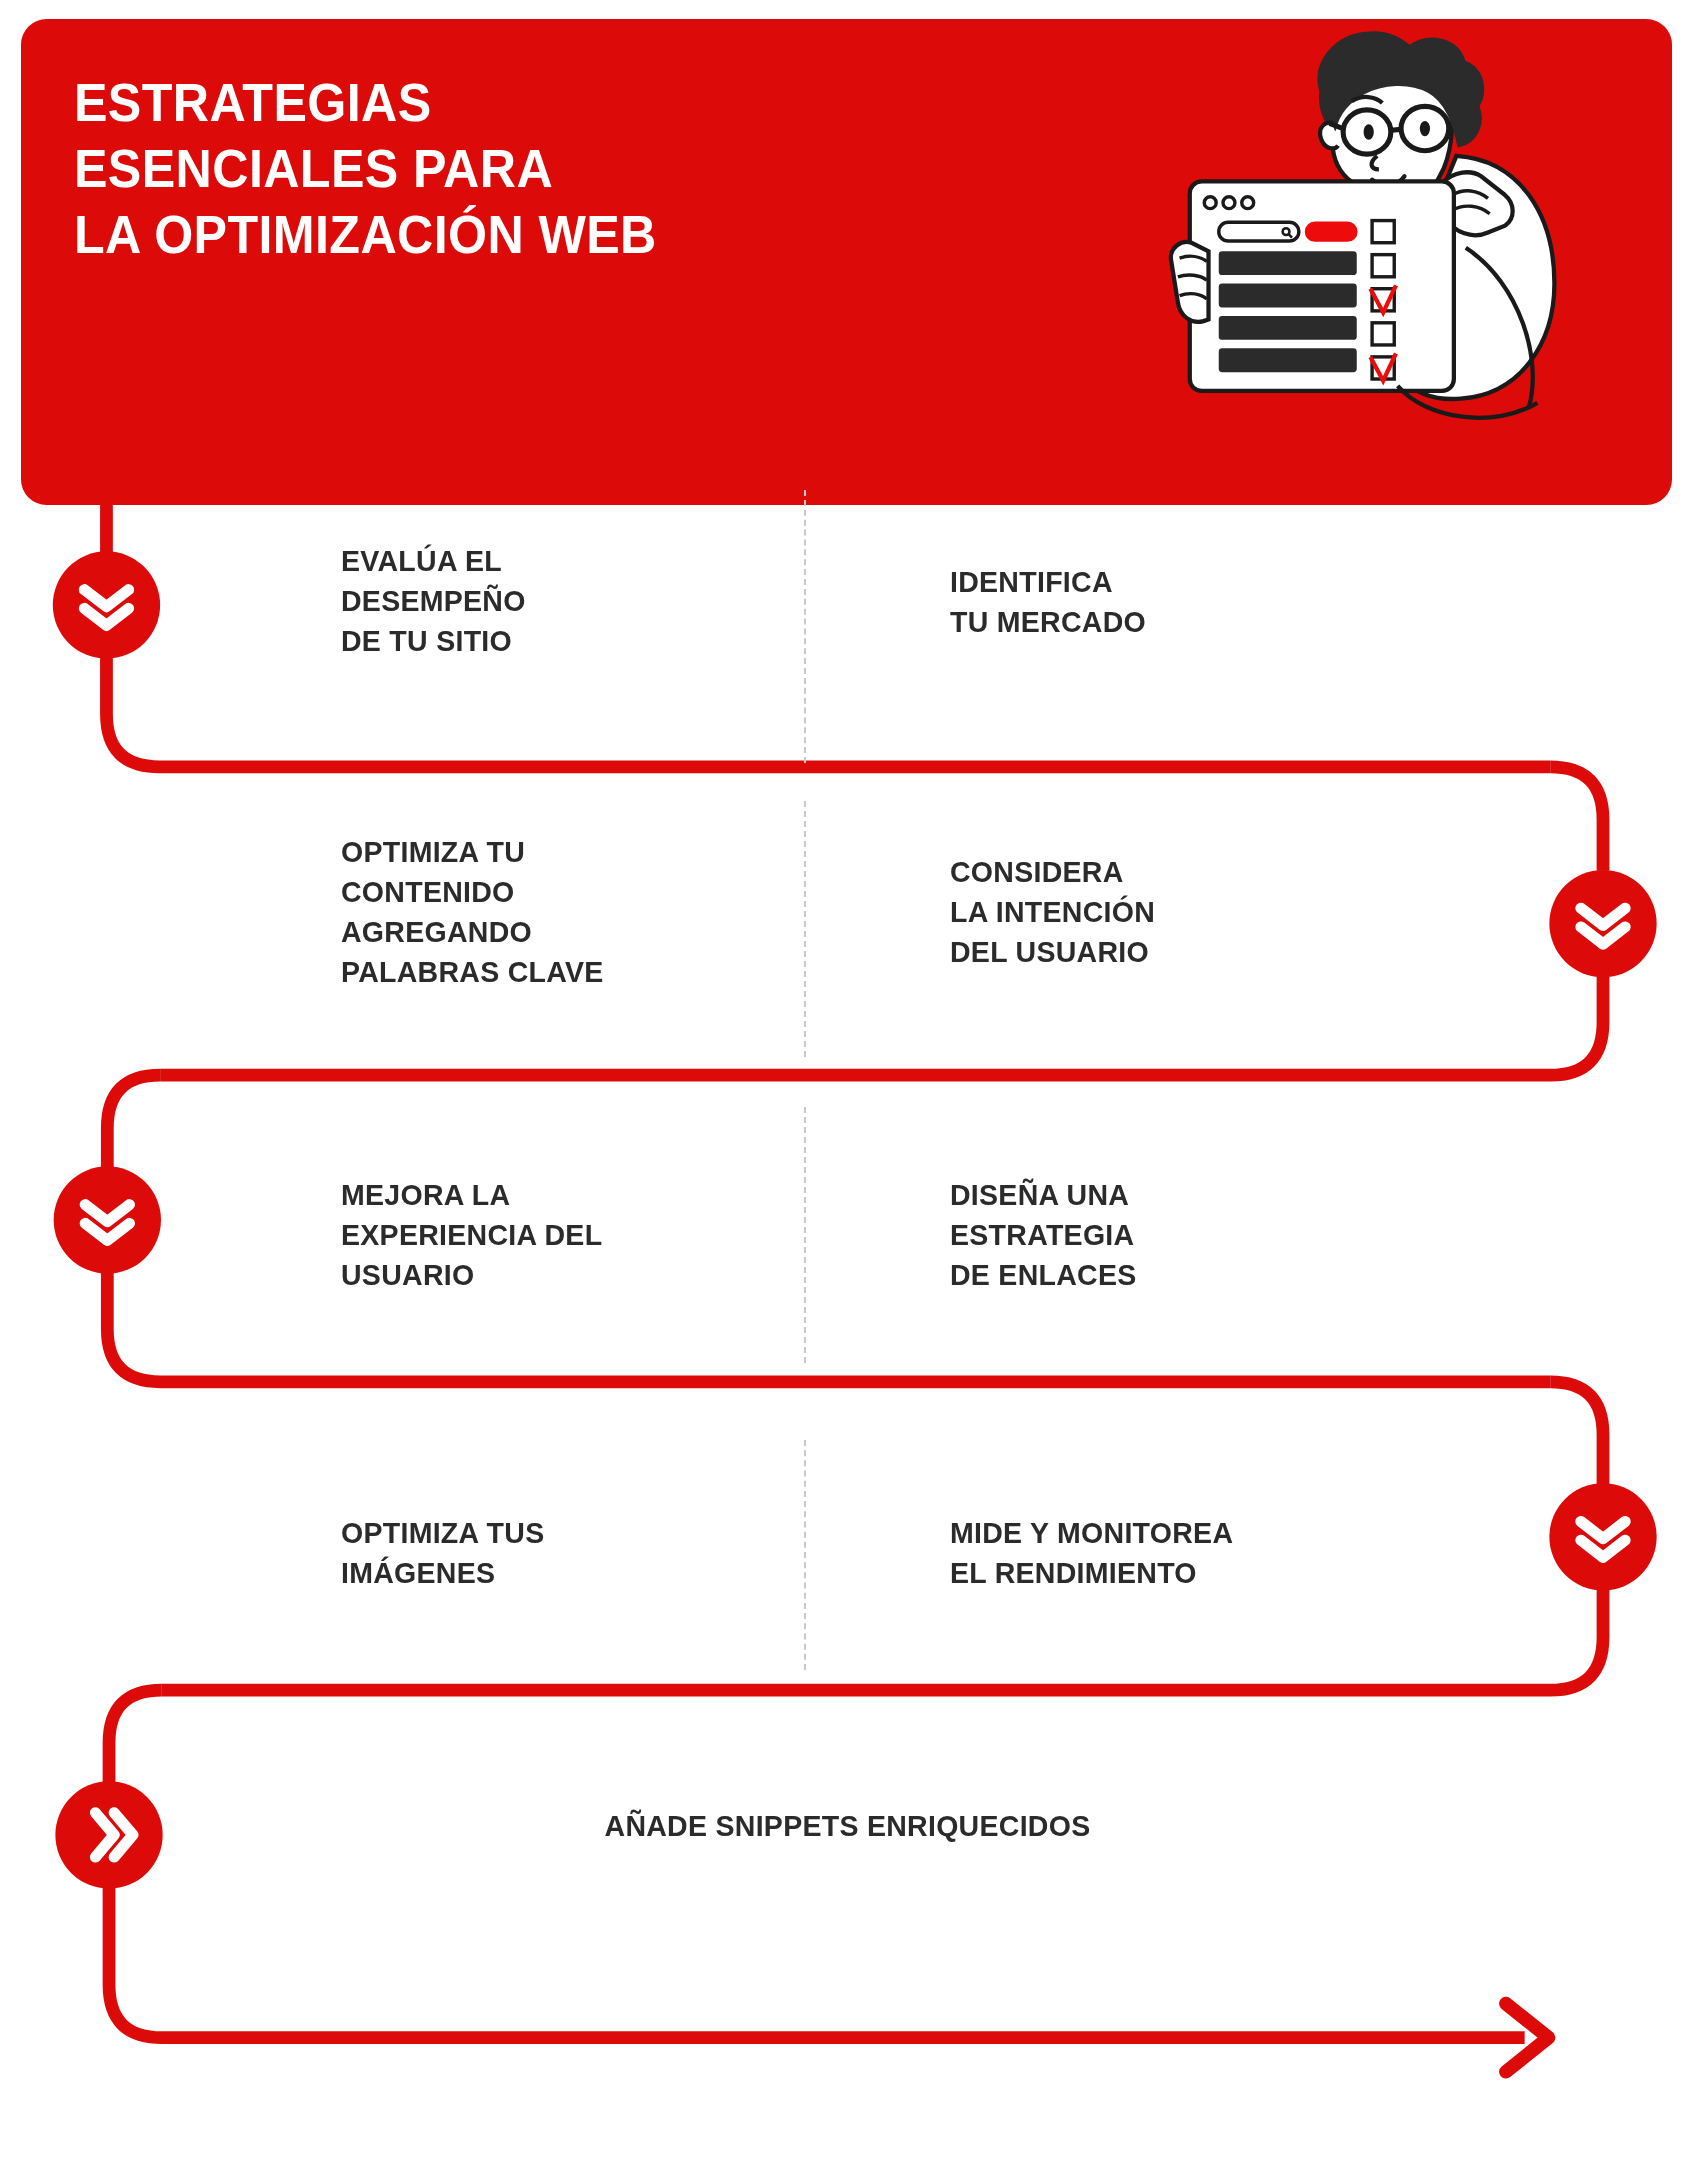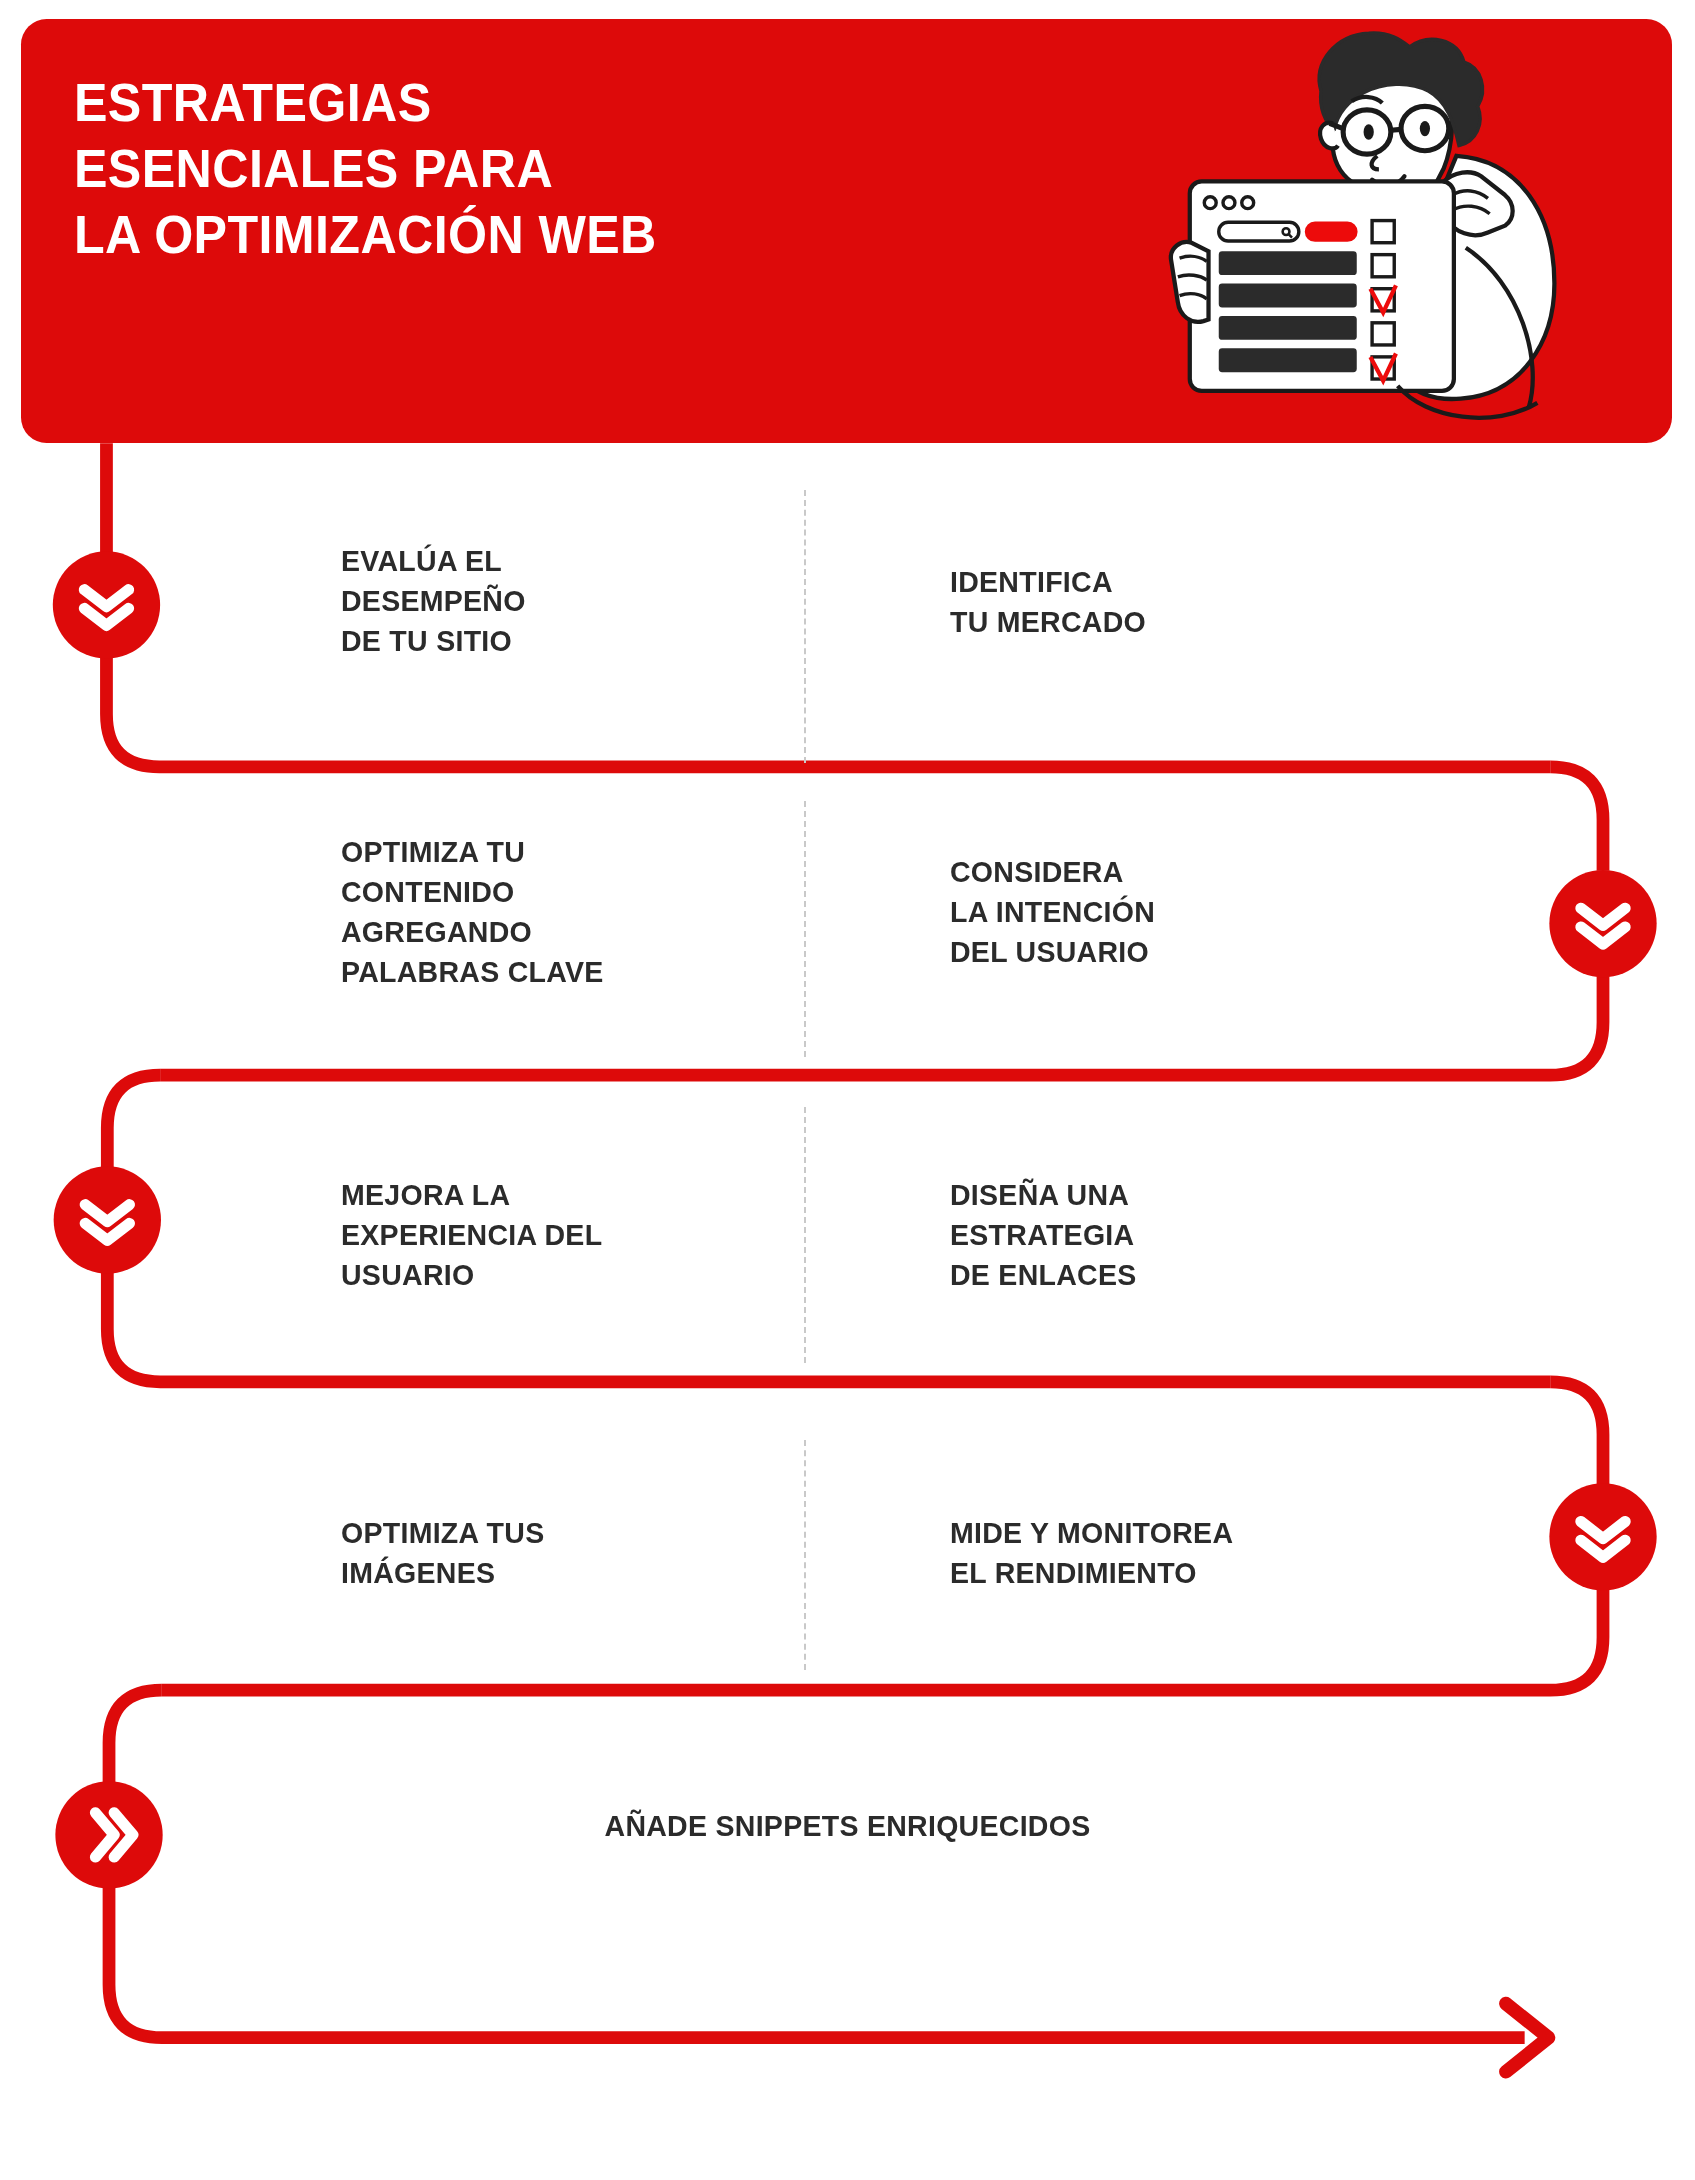--- a/index.html
+++ b/index.html
@@ -7,21 +7,21 @@
     width:1695px;height:2181px;
     background:#ffffff;
     font-family:"Liberation Sans", sans-serif;
     position:relative;
     overflow:hidden;
   }
   #stage{position:absolute;left:0;top:0;width:1695px;height:2181px;}
 
   
   .header{
-    position:absolute;left:21px;top:19px;width:1651px;height:424px;
+    position:absolute;left:21px;top:19px;width:1651px;height:486px;
     background:#DD0A0A;border-radius:25.6px;overflow:hidden;
   }
   .header-title{
     position:absolute;left:53px;top:51px;
     color:#FFFFFF;
     font-family:"Liberation Sans", sans-serif;
     font-weight:bold;
     font-size:54px;
     line-height:1.22;
     letter-spacing:0.4px;

